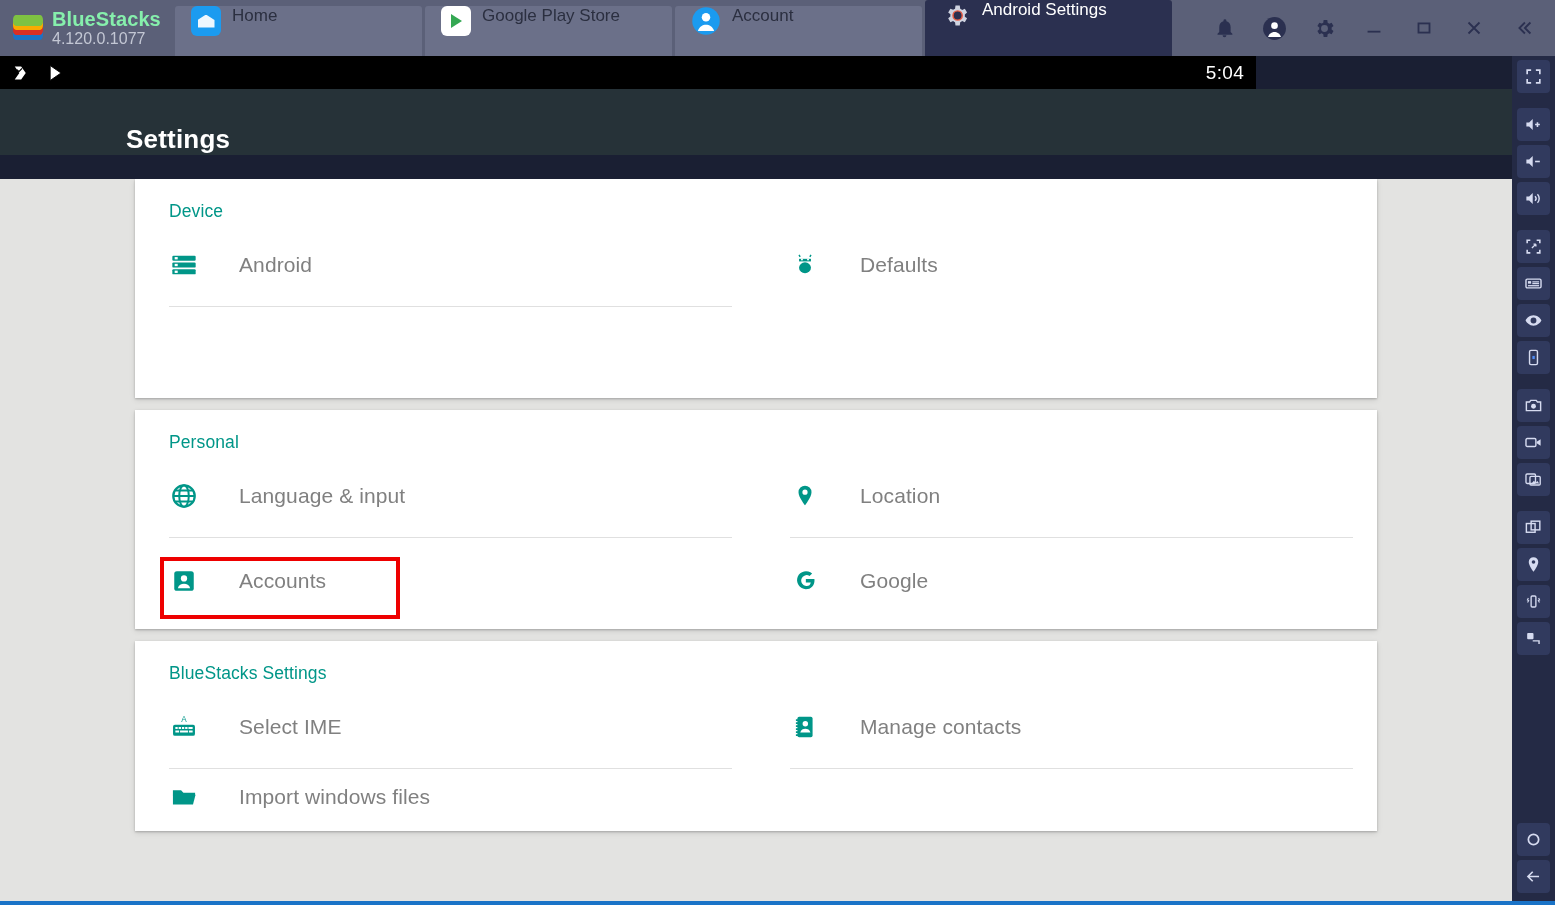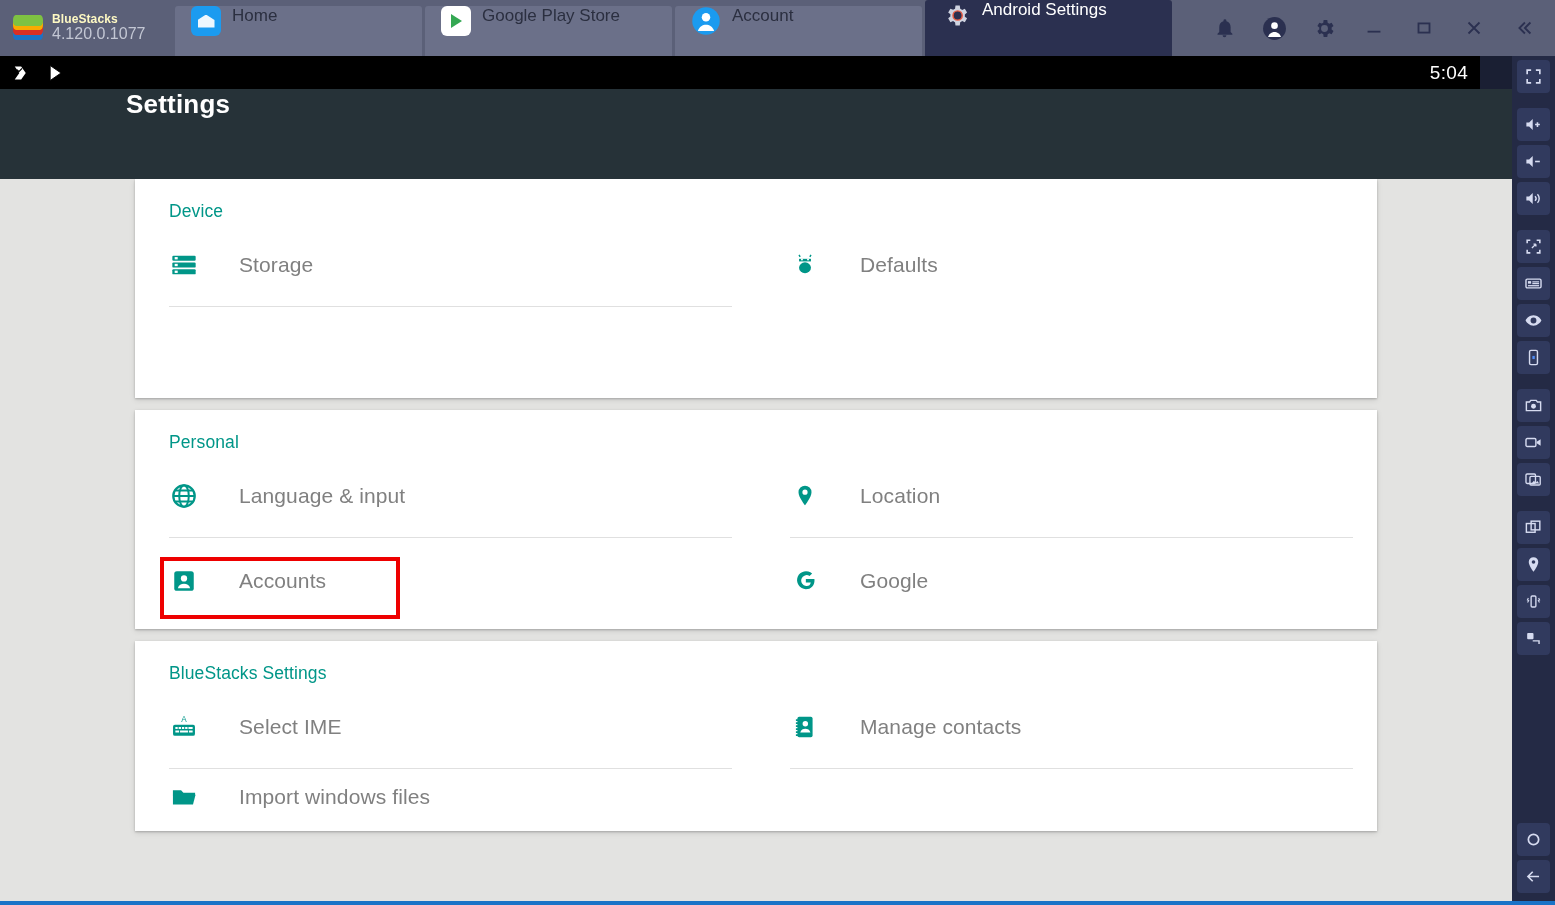--- a/index.html
+++ b/index.html
@@ -19,21 +19,21 @@
     width:175px; height:56px; background:#5b6078;
     display:flex; align-items:center; gap:9px; padding-left:13px;
   }
   .bs-logo { width:30px; height:26px; position:relative; flex:none; }
   .bs-logo i { position:absolute; left:0; width:30px; height:11px; border-radius:3px/5px; display:block; }
   .bs-l1 { top:14px; background:#1a73c7; }
   .bs-l2 { top:9px; background:#d93025; }
   .bs-l3 { top:4px; background:#f9ab00; }
   .bs-l4 { top:0px; background:#7ec242; }
   .brand-txt { line-height:1.05; }
-  .brand-name { color:#fef9c3; font-size:12px; font-weight:bold; letter-spacing:.1px; }
+  .brand-name { color:#86efac; font-size:20px; font-weight:bold; letter-spacing:.1px; }
   .brand-ver { color:#c3c7d4; font-size:16px; margin-top:1px; }
 
   .tabs { display:flex; align-items:flex-end; height:56px; }
   .tab {
     height:50px; display:flex; align-items:flex-start; gap:11px;
     padding:0 22px 0 16px; margin-right:3px;
     background:#6b7089; color:#2b2f40; font-size:17px;
     border-radius:3px 3px 0 0; min-width:247px;
   }
   .tab.active { background:#2b3050; color:#ffffff; height:56px; }
@@ -51,30 +51,30 @@
   .set-ico { background:transparent; }
 
   .wincontrols {
     margin-left:auto; height:56px; display:flex; align-items:center;
     gap:0px; padding-right:6px;
   }
   .wc { width:50px; height:56px; display:flex; align-items:center; justify-content:center; color:#2b3050; }
 
   
   .statusbar {
-    position:absolute; left:0; top:56px; width:1480px; height:33px;
+    position:absolute; left:0; top:56px; width:1256px; height:33px;
     background:#000000; display:flex; align-items:center; padding:0 12px;
   }
   .sb-left { display:flex; align-items:center; gap:12px; }
   .sb-time { margin-left:auto; color:#ffffff; font-size:19px; letter-spacing:.3px; }
 
   
   .settings-header {
-    position:absolute; left:0; top:89px; width:1512px; height:90px;
-    background:#263238; display:flex; align-items:flex-start;
+    position:absolute; left:0; top:89px; width:1512px; height:66px;
+    background:#263238; display:flex; align-items:flex-end;
   }
   .settings-title { color:#ffffff; font-size:26px; font-weight:bold; margin-left:126px; letter-spacing:.2px; }
 
   
   .content {
     position:absolute; left:0; top:179px; width:1512px; height:722px;
     background:#e3e3e1; overflow:hidden;
   }
   .card {
     background:#ffffff; margin:0 135px 12px 135px;
@@ -247,21 +247,21 @@
           <span class="icon-wrap">
             <svg width="28" height="28" viewBox="0 0 24 24">
               <rect x="2" y="4" width="20" height="4.4" rx="1" fill="#009688"></rect>
               <rect x="2" y="9.8" width="20" height="4.4" rx="1" fill="#009688"></rect>
               <rect x="2" y="15.6" width="20" height="4.4" rx="1" fill="#009688"></rect>
               <rect x="4" y="5.2" width="2.6" height="2" fill="#ffffff"></rect>
               <rect x="4" y="11" width="2.6" height="2" fill="#ffffff"></rect>
               <rect x="4" y="16.8" width="2.6" height="2" fill="#ffffff"></rect>
             </svg>
           </span>
-          <span class="label">Storage</span>
+          <span class="label">Android</span>
         </div>
         <div class="row">
           <span class="icon-wrap">
             <svg width="26" height="26" viewBox="0 0 24 24">
               <path d="M7.5 4.5l-1-1.8M16.5 4.5l1-1.8" stroke="#009688" stroke-width="1.3"></path>
               <path fill="#009688" d="M6.5 6.3h11v2.4h-11z"></path>
               <circle cx="9.2" cy="7" r=".9" fill="#ffffff"></circle>
               <circle cx="14.8" cy="7" r=".9" fill="#ffffff"></circle>
               <rect x="6.5" y="9.5" width="11" height="10" rx="5.5" fill="#009688"></rect>
             </svg>

